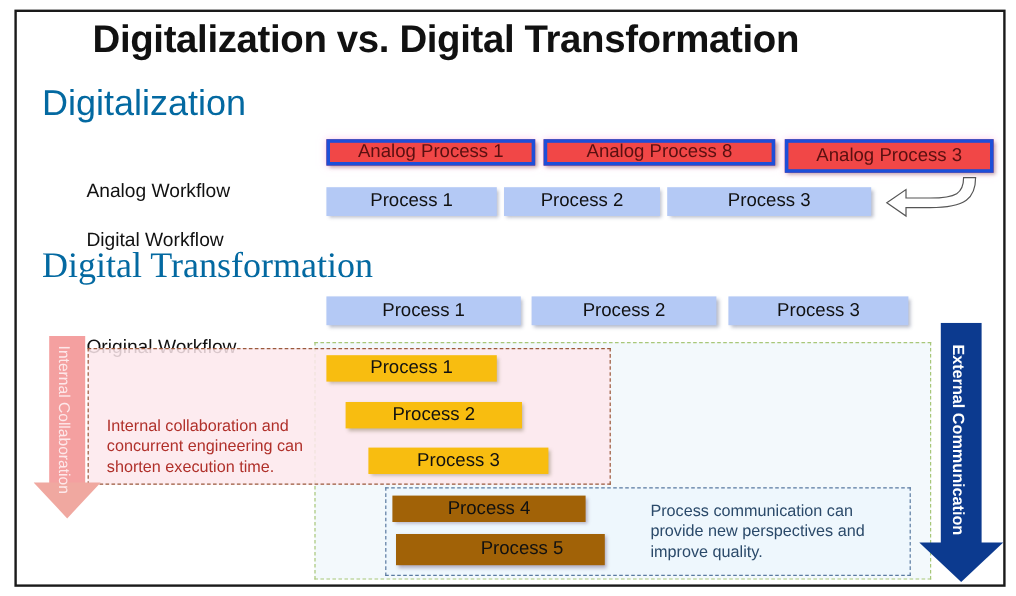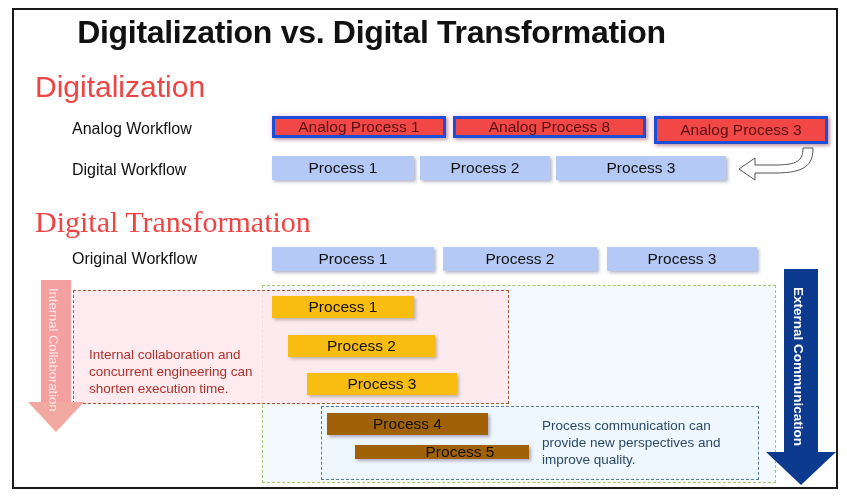--- a/index.html
+++ b/index.html
@@ -3,22 +3,22 @@
   <meta charset="utf-8">
   <style>
     html, body { margin: 0; padding: 0; background: #ffffff; }
     body { width: 847px; height: 497px; position: relative; overflow: hidden;
            font-family: "Liberation Sans", sans-serif; color: #111; }
     .frame { position: absolute; left: 12px; top: 8px; width: 826px; height: 481px;
              border: 2px solid #1a1a1a; box-sizing: border-box; background: #fff; }
     .abs { position: absolute; }
     .title { left: 0; top: 14px; width: 743px; text-align: center; font-weight: bold;
              font-size: 32px; letter-spacing: -0.3px; color: #111; }
-    .section { font-size: 30px; color: #ef4444; }
-    .rowlabel { font-size: 16px; color: #111; }
+    .section { font-size: 30px; color: #0369a1; }
+    .rowlabel { font-size: 16px; color: #111; margin-top: 31px; }
     .bar { position: absolute; display: flex; align-items: center; justify-content: center;
            font-size: 15.5px; box-sizing: border-box; }
     .red { background: #f14747; color: #5a1010; border: 3px solid #1d4ed8;
            box-shadow: 2px 2px 3px rgba(120,80,80,0.45), 0 0 6px rgba(255,170,220,0.6); }
     .blue { background: #b4c9f5; color: #111; box-shadow: 2px 2px 3px rgba(90,100,130,0.45); }
     .yellow { background: #f8bd10; color: #111; box-shadow: 2px 2px 3px rgba(120,110,80,0.45); }
     .purple { background: #a16207; color: #111; box-shadow: 2px 2px 3px rgba(100,80,120,0.45); }
     .internal-box { left: 73px; top: 290px; width: 436px; height: 114px;
                     border: 1.5px dashed #9a5a3c; background: rgba(253,232,236,0.85); box-sizing: border-box; }
     .green-box { left: 262px; top: 285px; width: 514px; height: 198px;
@@ -64,21 +64,21 @@
 <div class="abs external-box"></div>
 
 <div class="abs internal-text">Internal collaboration and concurrent engineering can shorten execution time.</div>
 <div class="abs external-text">Process communication can provide new perspectives and improve quality.</div>
 
 <div class="bar yellow" style="left:272px; top:296px; width:142px; height:22px;">Process 1</div>
 <div class="bar yellow" style="left:288px; top:335px; width:147px; height:22px;">Process 2</div>
 <div class="bar yellow" style="left:307px; top:373px; width:150px; height:22px;">Process 3</div>
 
 <div class="bar purple" style="left:327px; top:413px; width:161px; height:22px;">Process 4</div>
-<div class="bar purple" style="left:355px; top:445px; width:174px; height:14px;padding-left:36px;">Process 5</div>
+<div class="bar purple" style="left:330px; top:445px; width:174px; height:26px;padding-left:36px;">Process 5</div>
 
 <svg class="abs" style="left:28px; top:280px;" width="56" height="155">
   <rect x="13" y="0" width="30" height="124" fill="#f4a0a0"></rect>
   <polygon points="0,122 56,122 28,152" fill="#f0a8a0"></polygon>
 </svg>
 <div class="vtext" style="left:46px; top:288px; color:#fde8ea;">Internal Collaboration</div>
 
 <svg class="abs" style="left:766px; top:269px;" width="70" height="216">
   <rect x="18" y="0" width="34" height="185" fill="#0c3a8f"></rect>
   <polygon points="0,183 70,183 35,216" fill="#0c3a8f"></polygon>

